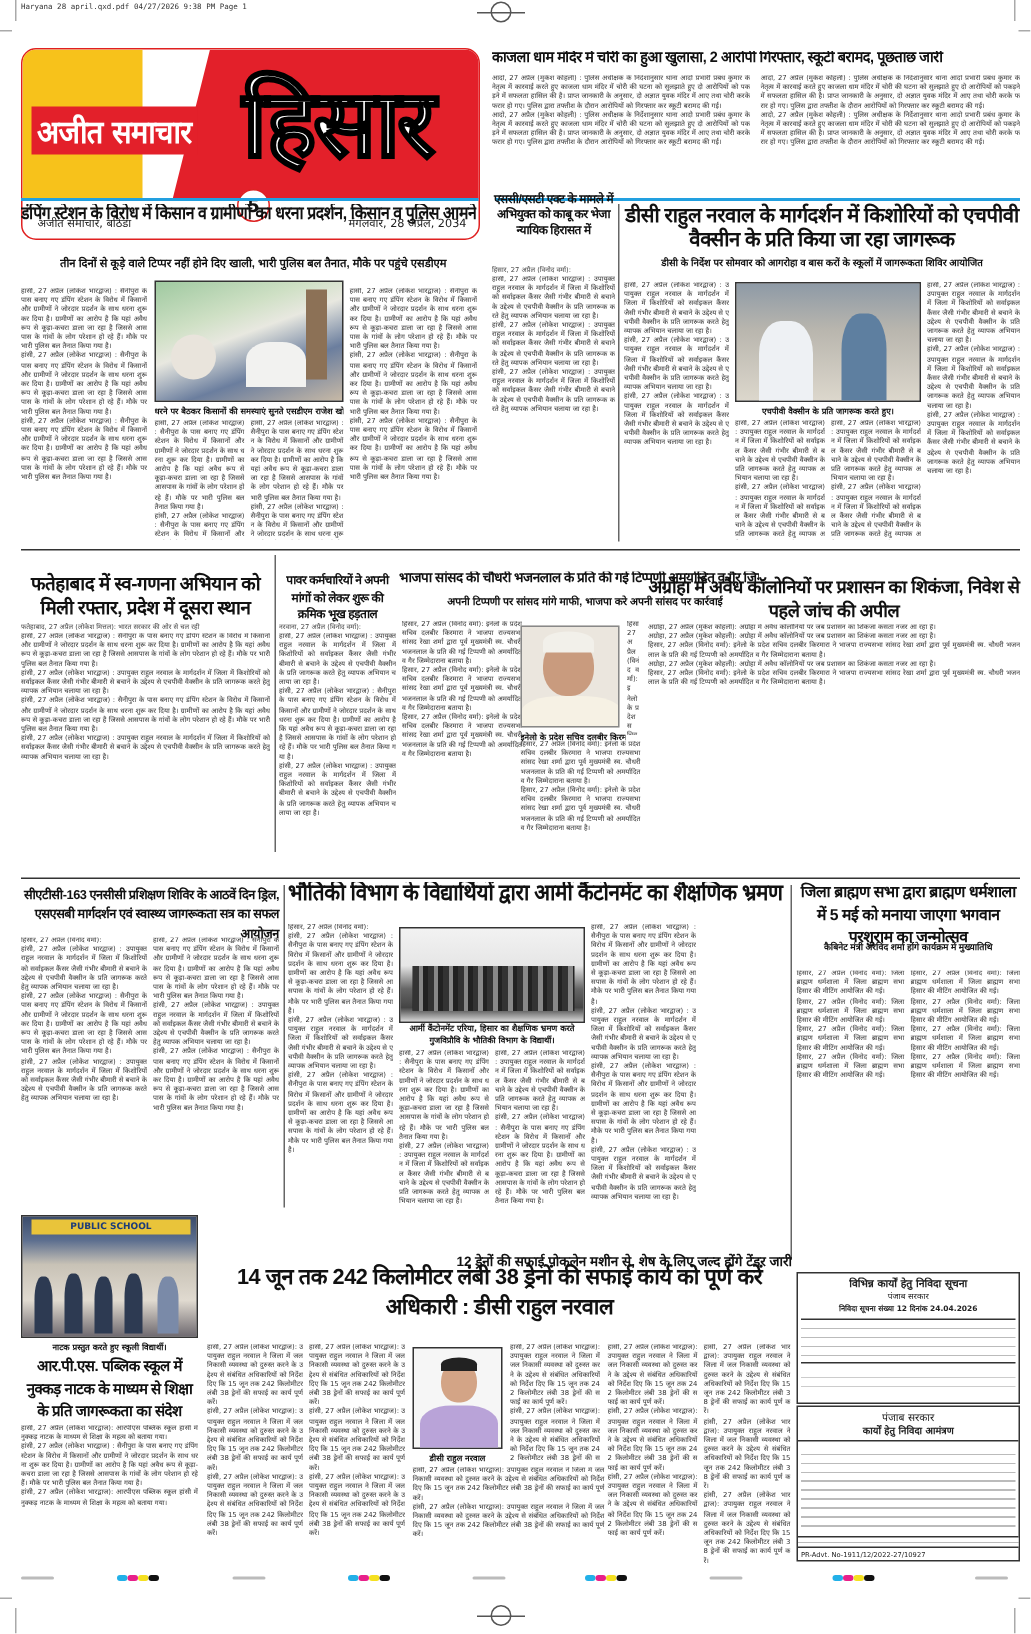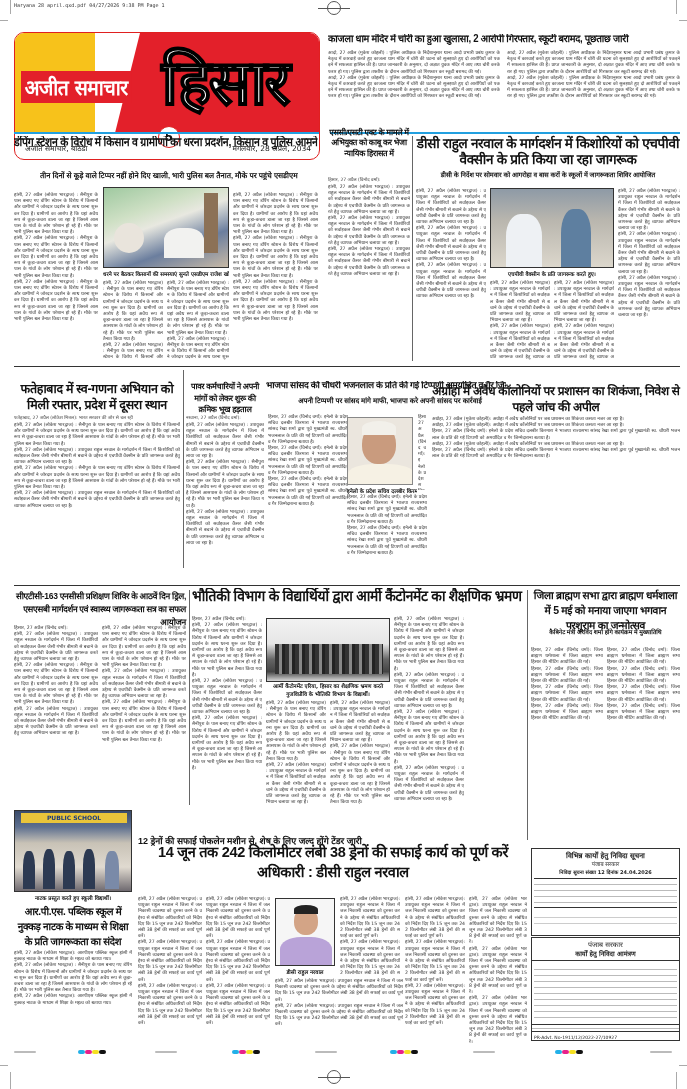--- a/index.html
+++ b/index.html
@@ -253,21 +253,21 @@
     <p>हिसार, 27 अप्रैल (विनोद वर्मा): जिला ब्राह्मण धर्मशाला में जिला ब्राह्मण सभा हिसार की मीटिंग आयोजित की गई।</p>
   </div>
 <div class="txt" style="left:607px;top:647px;width:73px;height:193px">
     <p>हिसार, 27 अप्रैल (विनोद वर्मा): जिला ब्राह्मण धर्मशाला में जिला ब्राह्मण सभा हिसार की मीटिंग आयोजित की गई।</p>
     <p>हिसार, 27 अप्रैल (विनोद वर्मा): जिला ब्राह्मण धर्मशाला में जिला ब्राह्मण सभा हिसार की मीटिंग आयोजित की गई।</p>
     <p>हिसार, 27 अप्रैल (विनोद वर्मा): जिला ब्राह्मण धर्मशाला में जिला ब्राह्मण सभा हिसार की मीटिंग आयोजित की गई।</p>
     <p>हिसार, 27 अप्रैल (विनोद वर्मा): जिला ब्राह्मण धर्मशाला में जिला ब्राह्मण सभा हिसार की मीटिंग आयोजित की गई।</p>
   </div>
 
 <div class="abs hl" style="left:138px;top:843px;width:390px;font-size:14.5px;text-align:center;line-height:1.35">14 जून तक 242 किलोमीटर लंबी 38 ड्रेनों की सफाई कार्य को पूर्ण करें अधिकारी : डीसी राहुल नरवाल</div>
-<div class="abs sub" style="left:138px;top:834px;width:390px;font-size:9px;text-align:left;white-space:nowrap;overflow:hidden">12 ड्रेनों की सफाई पोकलेन मशीन से, शेष के लिए जल्द होंगे टेंडर जारी</div>
+<div class="abs sub" style="left:138px;top:834px;width:390px;font-size:9px;text-align:right;white-space:nowrap;overflow:hidden">12 ड्रेनों की सफाई पोकलेन मशीन से, शेष के लिए जल्द होंगे टेंडर जारी</div>
 <div class="txt" style="left:138px;top:896px;width:64px;height:148px">
     <p>हांसी, 27 अप्रैल (लोकेश भारद्वाज): उपायुक्त राहुल नरवाल ने जिला में जल निकासी व्यवस्था को दुरुस्त करने के उद्देश्य से संबंधित अधिकारियों को निर्देश दिए कि 15 जून तक 242 किलोमीटर लंबी 38 ड्रेनों की सफाई का कार्य पूर्ण करें।</p>
     <p>हांसी, 27 अप्रैल (लोकेश भारद्वाज): उपायुक्त राहुल नरवाल ने जिला में जल निकासी व्यवस्था को दुरुस्त करने के उद्देश्य से संबंधित अधिकारियों को निर्देश दिए कि 15 जून तक 242 किलोमीटर लंबी 38 ड्रेनों की सफाई का कार्य पूर्ण करें।</p>
     <p>हांसी, 27 अप्रैल (लोकेश भारद्वाज): उपायुक्त राहुल नरवाल ने जिला में जल निकासी व्यवस्था को दुरुस्त करने के उद्देश्य से संबंधित अधिकारियों को निर्देश दिए कि 15 जून तक 242 किलोमीटर लंबी 38 ड्रेनों की सफाई का कार्य पूर्ण करें।</p>
   </div>
 <div class="txt" style="left:206px;top:896px;width:64px;height:148px">
     <p>हांसी, 27 अप्रैल (लोकेश भारद्वाज): उपायुक्त राहुल नरवाल ने जिला में जल निकासी व्यवस्था को दुरुस्त करने के उद्देश्य से संबंधित अधिकारियों को निर्देश दिए कि 15 जून तक 242 किलोमीटर लंबी 38 ड्रेनों की सफाई का कार्य पूर्ण करें।</p>
     <p>हांसी, 27 अप्रैल (लोकेश भारद्वाज): उपायुक्त राहुल नरवाल ने जिला में जल निकासी व्यवस्था को दुरुस्त करने के उद्देश्य से संबंधित अधिकारियों को निर्देश दिए कि 15 जून तक 242 किलोमीटर लंबी 38 ड्रेनों की सफाई का कार्य पूर्ण करें।</p>
     <p>हांसी, 27 अप्रैल (लोकेश भारद्वाज): उपायुक्त राहुल नरवाल ने जिला में जल निकासी व्यवस्था को दुरुस्त करने के उद्देश्य से संबंधित अधिकारियों को निर्देश दिए कि 15 जून तक 242 किलोमीटर लंबी 38 ड्रेनों की सफाई का कार्य पूर्ण करें।</p>
   </div>

